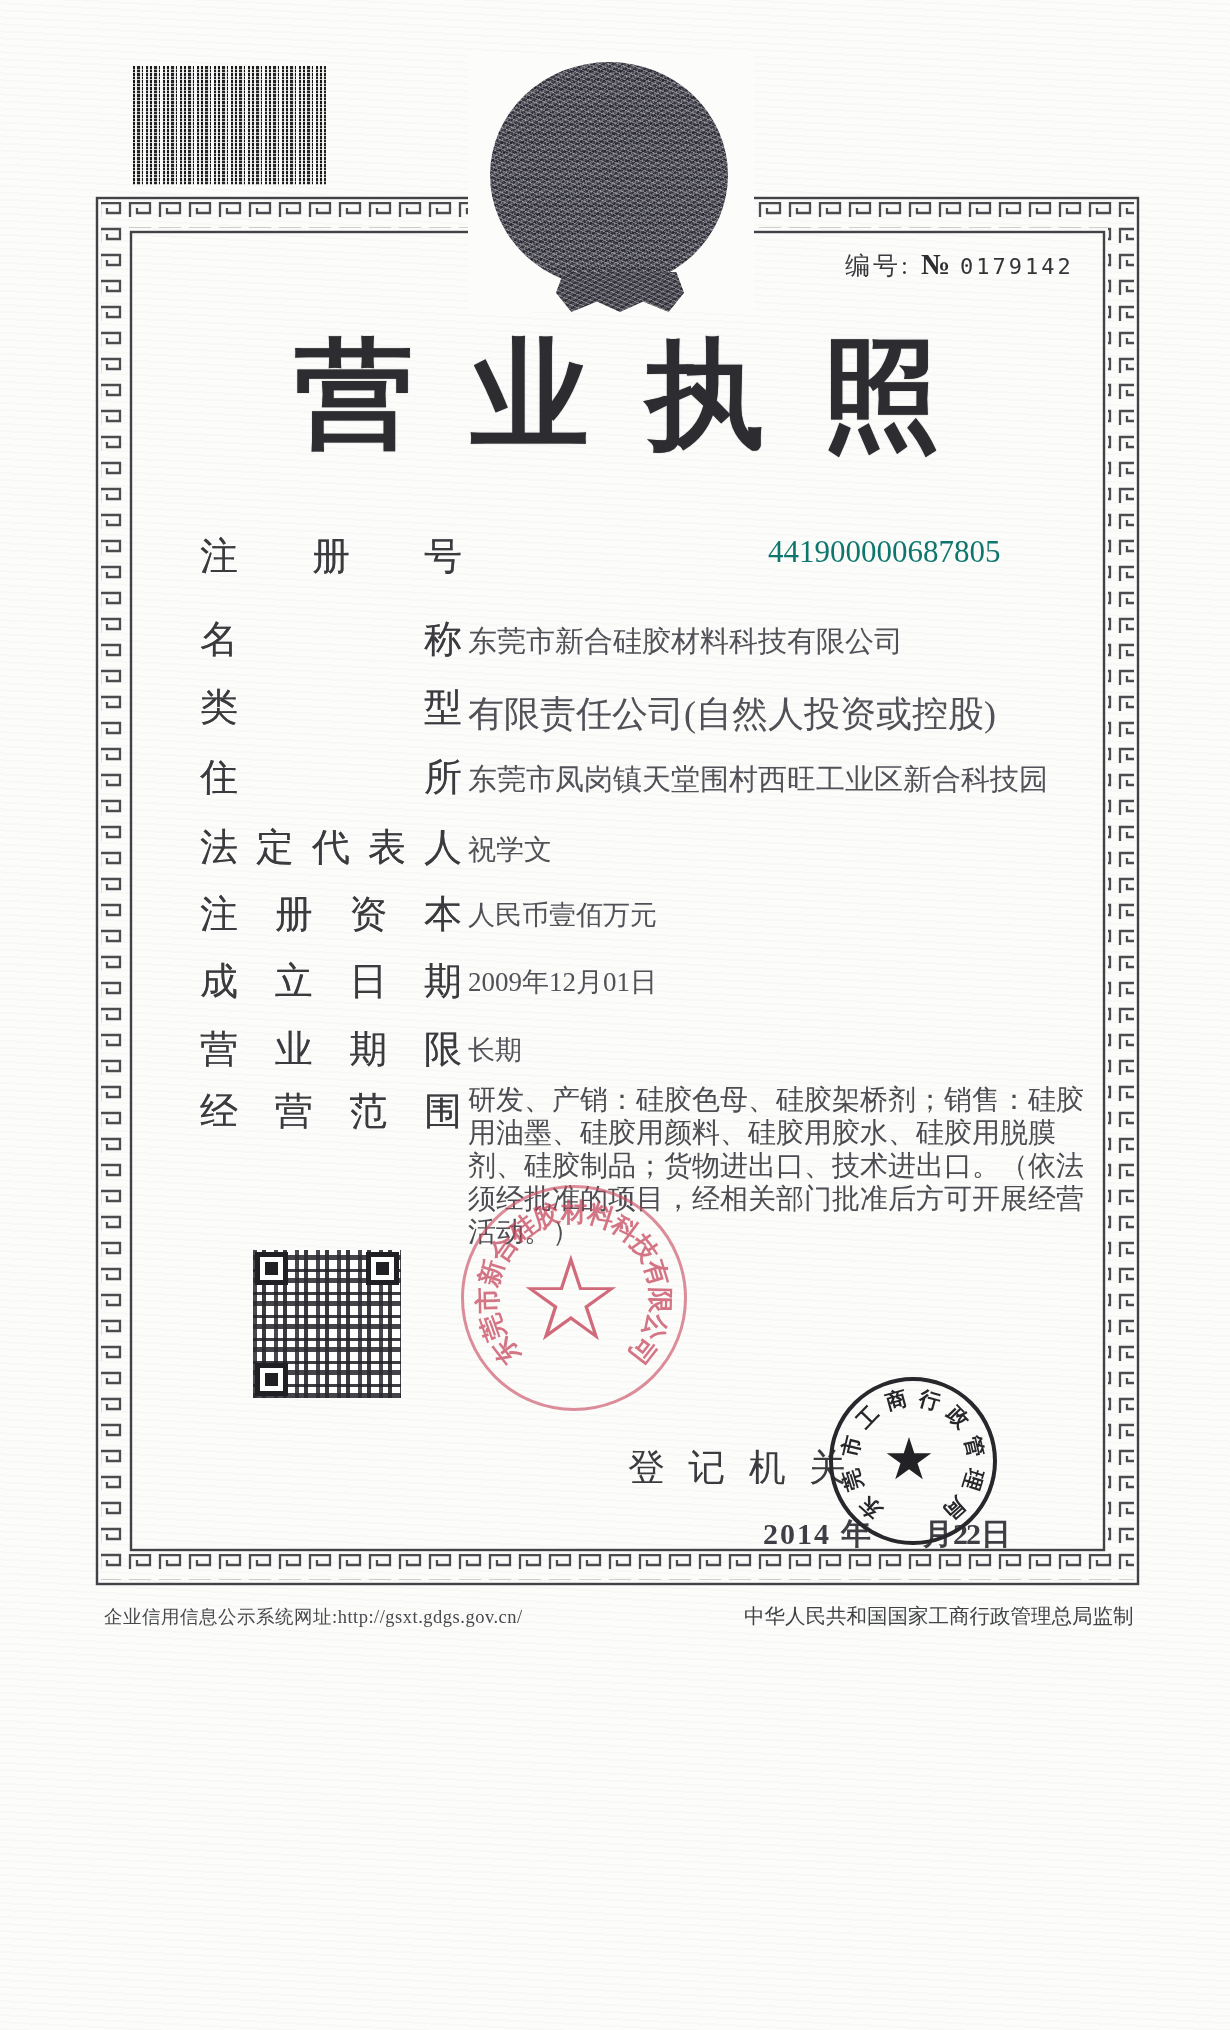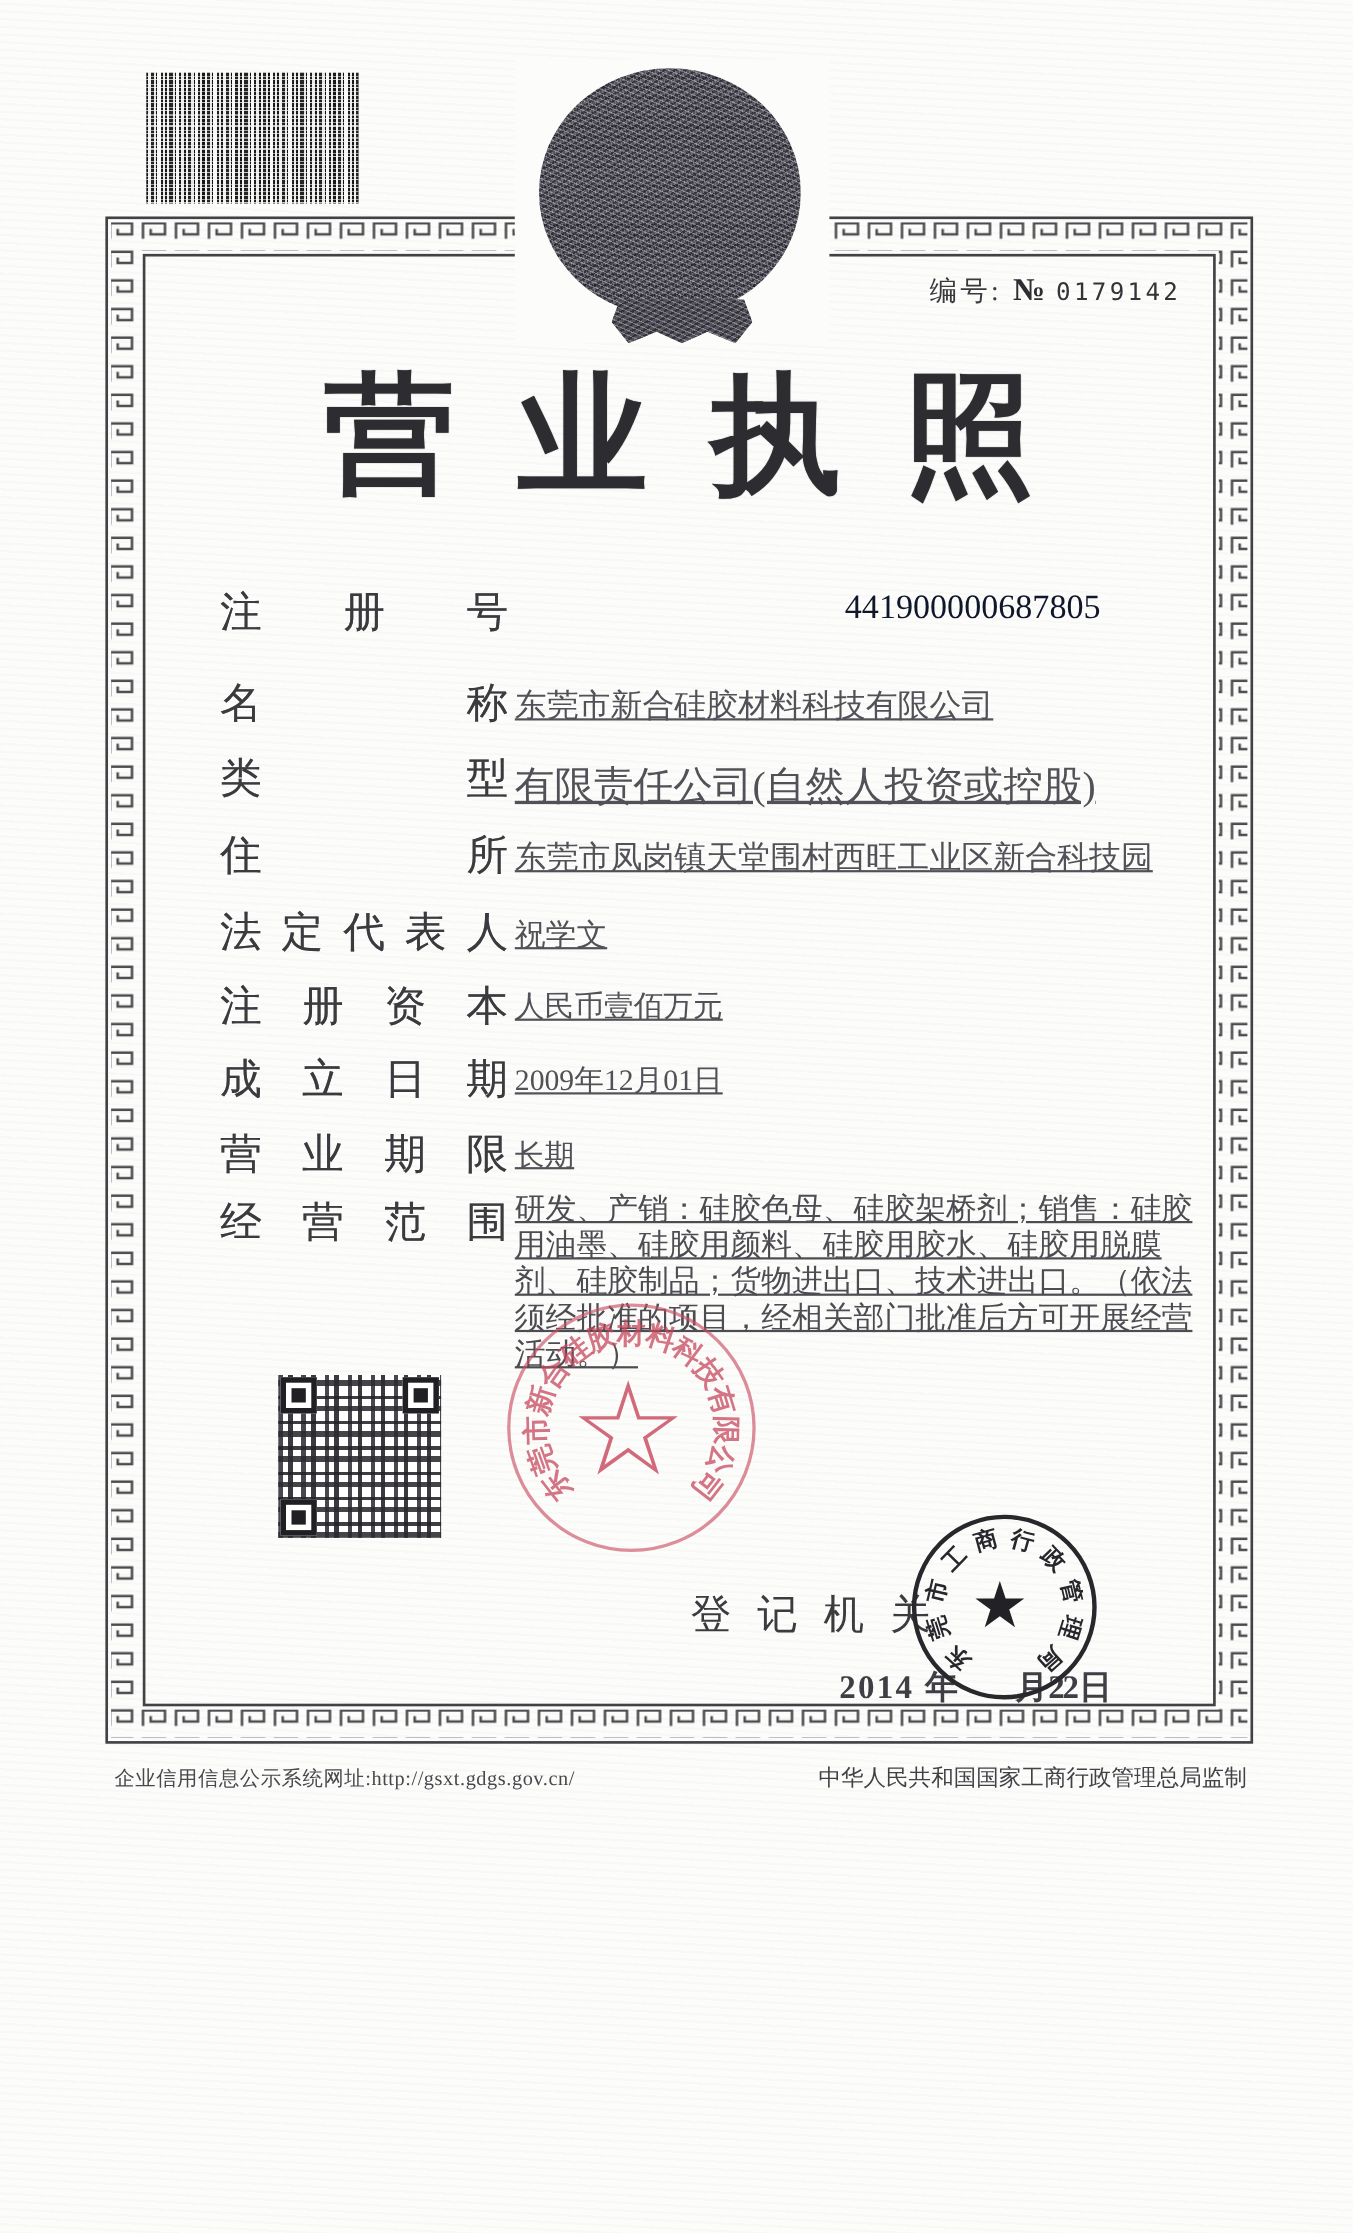--- a/index.html
+++ b/index.html
@@ -56,25 +56,25 @@
   .title{
     position:absolute;left:295px;top:316px;width:645px;z-index:2;
     font-size:118px;font-weight:bold;color:#2d2d31;
     text-shadow:0 0 1px rgba(45,45,50,.7);
   }
   [data-chars]{display:flex;justify-content:space-between;}
 
   
   .regline{position:absolute;z-index:2;}
   .reg-label{left:608px;top:531px;width:132px;font-size:37px;color:#3b3b40;font-weight:500;}
-  .reg-num{left:768px;top:534px;font-size:31px;letter-spacing:0px;color:#0f172a;font-family:"Liberation Serif",serif;}
+  .reg-num{left:768px;top:534px;font-size:31px;letter-spacing:0px;color:#0f766e;font-family:"Liberation Serif",serif;}
 
   
   .flabel{position:absolute;left:200px;width:262px;font-size:38px;font-weight:500;color:#3a3a3f;z-index:2;text-shadow:0 0 .5px rgba(58,58,63,.6);}
-  .fvalue{position:absolute;left:468px;font-size:28px;color:#515158;z-index:2;white-space:nowrap;text-decoration:underline;}
+  .fvalue{position:absolute;left:468px;font-size:28px;color:#515158;z-index:2;white-space:nowrap;}
   .l0{top:614px}.v0{top:622px;font-size:29px}
   .l1{top:682px}.v1{top:690px;font-size:36px}
   .l2{top:752px}.v2{top:760px;font-size:29px}
   .l3{top:822px}.v3{top:831px}
   .l4{top:889px}.v4{top:897px;font-size:27px}
   .l5{top:956px}.v5{top:964px;font-size:27px}
   .l6{top:1024px}.v6{top:1032px;font-size:27px}
   .l7{top:1086px}
   .v7{top:1083px;width:618px;white-space:normal;font-size:28px;line-height:33px;color:#4c4c52;}
 

